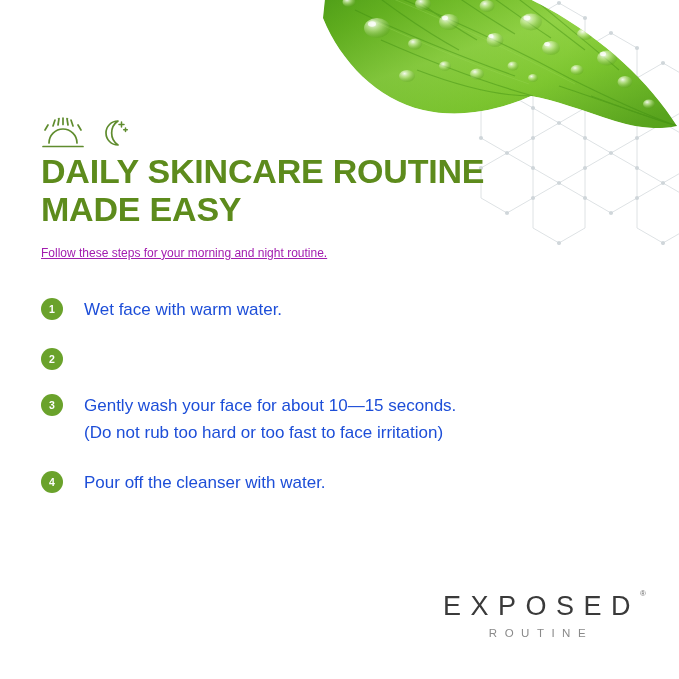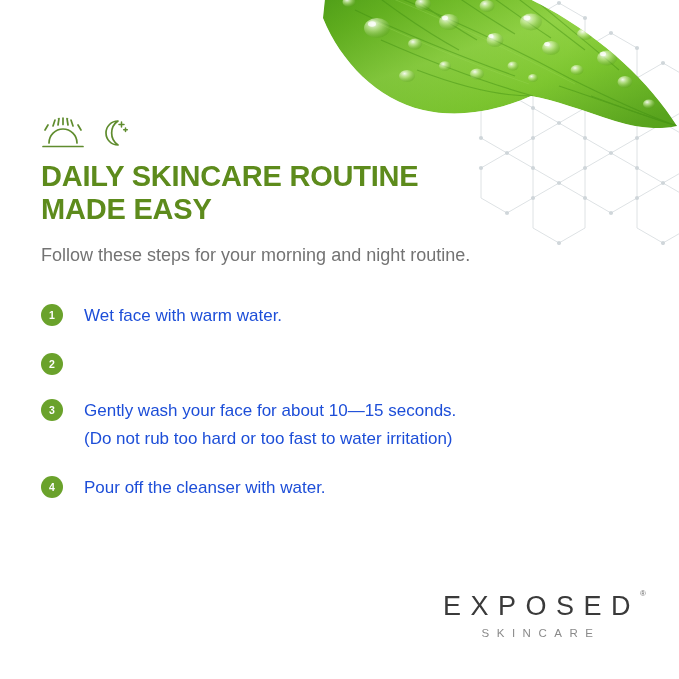--- a/index.html
+++ b/index.html
@@ -52,38 +52,39 @@
     align-items: center;
     gap: 12px;
     height: 40px;
   }
   .routine-icon {
     display: block;
   }
 
   
   .headline {
-    margin: 8px 0 0 0;
-    font-size: 29px;
+    margin: 0 0 0 0;
+    font-size: 34px;
     line-height: 1.13;
     letter-spacing: -0.2px;
     font-weight: 700;
     color: #5d8b1c;
     text-transform: uppercase;
     font-family: "Liberation Sans", sans-serif;
   }
 
   
   .subtitle {
     margin: 16px 0 0 0;
-    font-size: 18px;
+    font-size: 12px;
     line-height: 1.45;
-    color: #737373;
+    color: #a21caf;
     max-width: 430px;
     font-weight: 400;
+    text-decoration: underline;
   }
 
   
   .steps {
     margin: 34px 0 0 0;
     padding: 0;
     list-style: none;
   }
   .step {
     display: flex;
@@ -357,35 +358,35 @@
       <li class="step">
         <span class="step-badge">2</span>
         <span class="step-text">
         </span>
       </li>
 
       <li class="step">
         <span class="step-badge">3</span>
         <span class="step-text">
           <span class="step-line">Gently wash your face for about 10—15 seconds.</span>
-          <span class="step-line">(Do not rub too hard or too fast to water irritation)</span>
+          <span class="step-line">(Do not rub too hard or too fast to face irritation)</span>
         </span>
       </li>
 
       <li class="step">
         <span class="step-badge">4</span>
         <span class="step-text">
           <span class="step-line">Pour off the cleanser with water.</span>
         </span>
       </li>
 
     </ol>
   </div>
 
   <div class="brand">
     <div class="brand-name">
       <span>EXPOSED</span>
       <span class="brand-reg">®</span>
     </div>
-    <div class="brand-sub">SKINCARE</div>
+    <div class="brand-sub">ROUTINE</div>
   </div>
 
 </div>
 
 </body></html>

